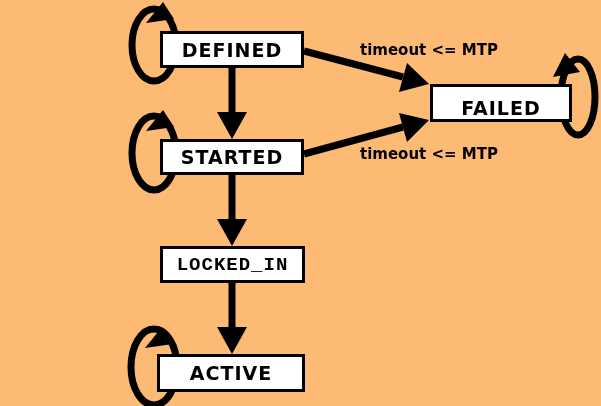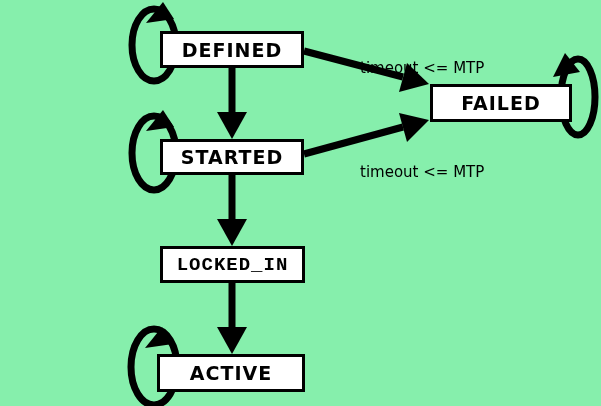--- a/index.html
+++ b/index.html
@@ -5,21 +5,21 @@
   html, body {
     margin: 0;
     padding: 0;
     background: #ffffff;
     font-family: "DejaVu Sans", "Liberation Sans", sans-serif;
   }
   .stage {
     position: relative;
     width: 601px;
     height: 406px;
-    background: #86efac;
+    background: #fdba74;
     overflow: hidden;
   }
   .edges {
     position: absolute;
     left: 0;
     top: 0;
     z-index: 1;
   }
   .state {
     position: absolute;
@@ -32,26 +32,25 @@
     justify-content: center;
     font-weight: bold;
     font-size: 19px;
     letter-spacing: 1px;
     color: #000000;
     white-space: nowrap;
   }
   .edge-label {
     position: absolute;
     z-index: 3;
-    font-weight: normal;
+    font-weight: bold;
     font-size: 15px;
     line-height: 1.15;
     color: #000000;
     white-space: nowrap;
-    margin-top: 18px;
   }
   .ink-line {
     stroke: #000000;
     stroke-width: 7;
     fill: none;
   }
   .ink-fill {
     fill: #000000;
     stroke: none;
   }
@@ -110,21 +109,21 @@
   </svg>
 
   <div class="state" style="left:160px; top:31px; width:144px; height:37px;">
     <span>DEFINED</span>
   </div>
 
   <div class="state" style="left:160px; top:139px; width:144px; height:36px;">
     <span>STARTED</span>
   </div>
 
-  <div class="state" style="left:430px; top:84px; width:142px; height:38px;">
+  <div class="state" style="left:430px; top:84px; width:142px; height:38px;align-items:flex-end;">
     <span>FAILED</span>
   </div>
 
   <div class="state" style="left:160px; top:246px; width:145px; height:37px;font-family:Liberation Mono, monospace;">
     <span>LOCKED_IN</span>
   </div>
 
   <div class="state" style="left:157px; top:354px; width:148px; height:38px;">
     <span>ACTIVE</span>
   </div>

